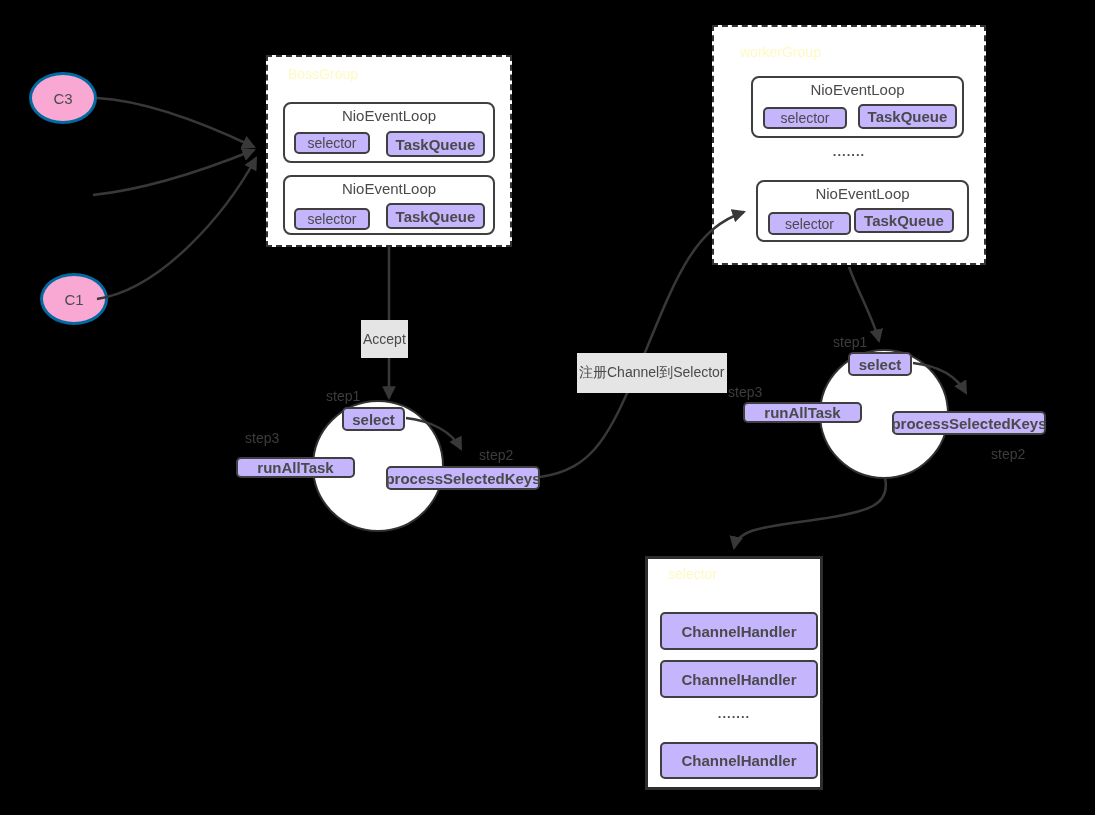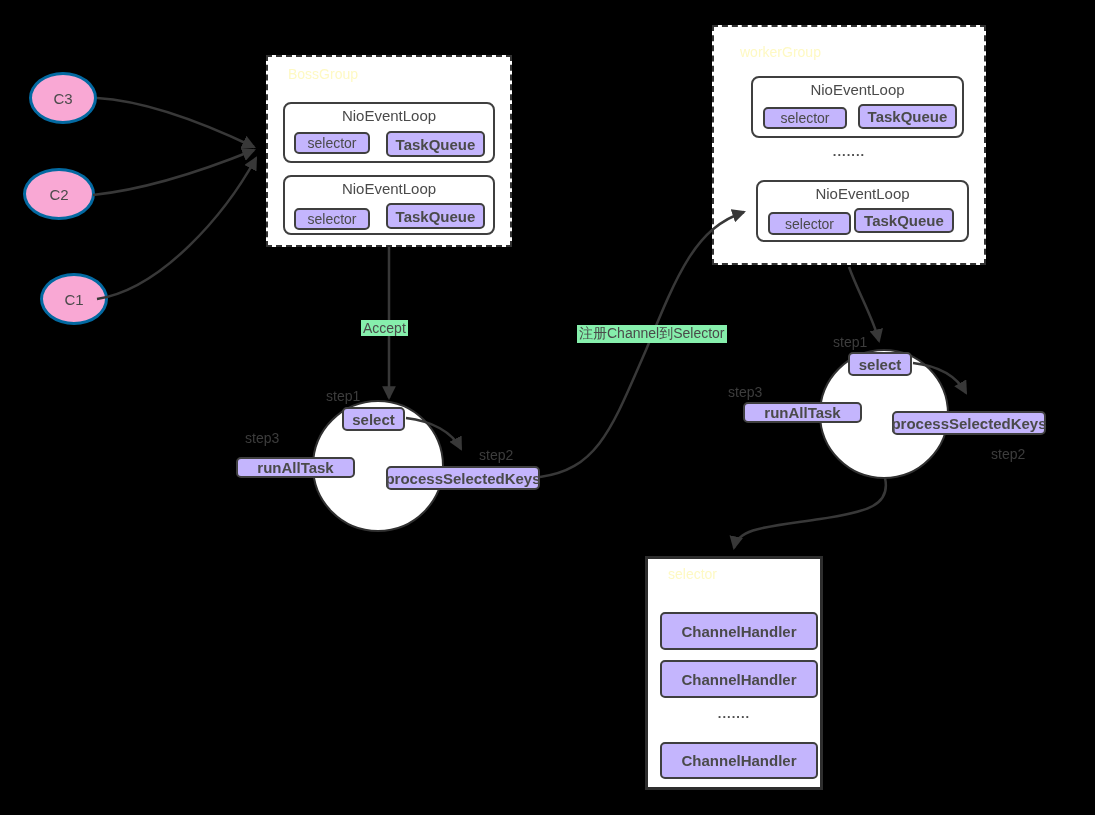--- a/index.html
+++ b/index.html
@@ -25,38 +25,35 @@
     background:#c4b5fd;border:2px solid #3f3f3f;border-radius:5px;
     display:flex;align-items:center;justify-content:center;
     color:#4a4a4a;font-size:14px;z-index:3;white-space:nowrap;
   }
   .roundbox.big{font-size:15px;font-weight:bold;}
   
   .circle{background:#fff;border:2.5px solid #303030;border-radius:50%;z-index:2;}
   
   .steplabel{color:#3d3d3d;font-size:14px;font-weight:normal;z-index:3;white-space:nowrap;}
   
-  .wlabel{background:#86efac;color:#4a4a4a;font-size:14px;padding:0 2px;z-index:5;white-space:nowrap;}
+  .wlabel{background:#e5e5e5;color:#4a4a4a;font-size:14px;padding:11px 2px;z-index:5;white-space:nowrap;}
   
   .dots{color:#4d4d4d;font-size:13px;font-weight:bold;letter-spacing:1px;text-align:center;z-index:3;}
   
   .pipeline-box{background:#fff;border:3px solid #2e2e2e;z-index:1;}
   
   #arrows{position:absolute;left:0;top:0;z-index:4;pointer-events:none;}
 </style>
 </head>
 <body>
 
 <div id="canvas">
 
   <div class="abs ellipse" style="left:29px;top:72px;width:68px;height:52px">
     <span>C3</span>
-  </div>
-  <div class="abs ellipse" style="left:23px;top:168px;width:72px;height:52px">
-    <span>C2</span>
   </div>
   <div class="abs ellipse" style="left:40px;top:273px;width:68px;height:52px">
     <span>C1</span>
   </div>
 
   <div class="abs group" style="left:266px;top:55px;width:246px;height:192px"></div>
   <div class="abs group-title" style="left:288px;top:66px">BossGroup</div>
 
   <div class="abs nel" style="left:283px;top:102px;width:212px;height:61px"></div>
   <div class="abs nel-title" style="left:283px;top:107px;width:212px">NioEventLoop</div>
@@ -93,21 +90,21 @@
 
   <div class="abs circle" style="left:819px;top:349px;width:130px;height:130px"></div>
   <div class="abs roundbox big" style="left:848px;top:352px;width:64px;height:24px">select</div>
   <div class="abs roundbox big" style="left:743px;top:402px;width:119px;height:21px">runAllTask</div>
   <div class="abs roundbox big" style="left:892px;top:411px;width:154px;height:24px">processSelectedKeys</div>
   <div class="abs steplabel" style="left:833px;top:334px">step1</div>
   <div class="abs steplabel" style="left:991px;top:446px">step2</div>
   <div class="abs steplabel" style="left:728px;top:384px">step3</div>
 
   <div class="abs wlabel" style="left:361px;top:320px">Accept</div>
-  <div class="abs wlabel" style="left:577px;top:325px">注册Channel到Selector</div>
+  <div class="abs wlabel" style="left:577px;top:353px">注册Channel到Selector</div>
 
   <div class="abs pipeline-box" style="left:645px;top:556px;width:178px;height:234px"></div>
   <div class="abs group-title" style="left:668px;top:566px">selector</div>
   <div class="abs roundbox big" style="left:660px;top:612px;width:158px;height:38px">ChannelHandler</div>
   <div class="abs roundbox big" style="left:660px;top:660px;width:158px;height:38px">ChannelHandler</div>
   <div class="abs dots" style="left:645px;top:706px;width:178px">.......</div>
   <div class="abs roundbox big" style="left:660px;top:742px;width:158px;height:37px">ChannelHandler</div>
 
   <svg id="arrows" width="1095" height="815" viewBox="0 0 1095 815">
     <defs>

